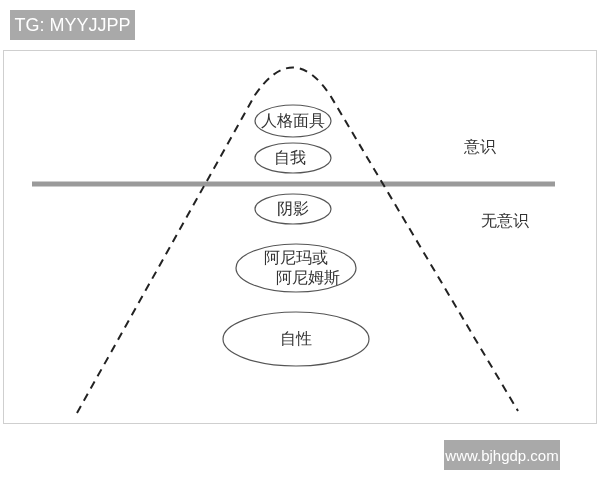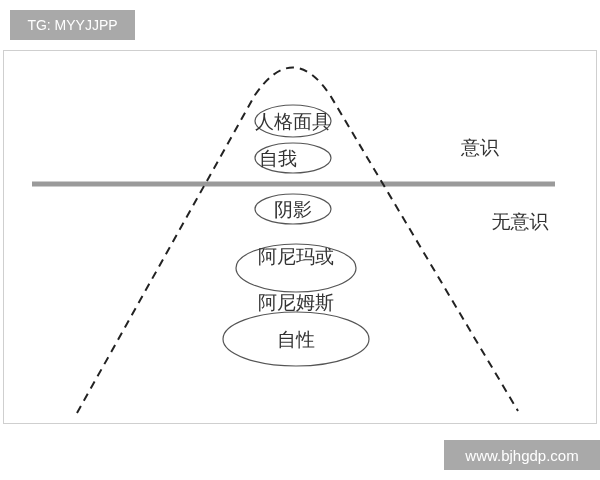--- a/index.html
+++ b/index.html
@@ -1,26 +1,26 @@
 <!DOCTYPE html>
 <html><head>
   <meta charset="utf-8">
   <style>
     html, body { margin:0; padding:0; }
     body { width:600px; height:480px; background:#ffffff; position:relative; overflow:hidden;
            font-family:"DejaVu Serif","Liberation Serif",serif; }
     .badge { position:absolute; background:#a9a9a9; color:#ffffff;
-             font-family:"Liberation Sans","DejaVu Sans",sans-serif; font-size:14px;
+             font-family:"Liberation Sans","DejaVu Sans",sans-serif; font-size:18px;
              display:flex; align-items:center; justify-content:center; }
     .badge-tl { left:10px; top:10px; width:125px; height:30px; }
-    .badge-br { left:444px; top:440px; width:156px; height:30px; font-size:15px; }
+    .badge-br { left:444px; top:440px; width:116px; height:30px; font-size:15px; }
     .frame { position:absolute; left:3px; top:50px; width:592px; height:372px;
              border:1px solid #cfcfcf; box-sizing:content-box; }
     svg.diagram { position:absolute; left:0; top:0; }
-    .lbl { position:absolute; font-size:19px; color:#333; white-space:nowrap; text-align:center; line-height:20px; }
+    .lbl { position:absolute; font-size:16px; color:#333; white-space:nowrap; text-align:center; line-height:20px; }
   </style>
 </head>
 <body>
 
 <div class="badge badge-tl">
   <span>TG: MYYJJPP</span>
 </div>
 
 <div class="frame"></div>
 
@@ -31,24 +31,24 @@
   <path d="M77,413 L255,95 Q293,40 330,95 L518,411" fill="none" stroke="#222" stroke-width="2" stroke-dasharray="8,6"></path>
 
   <ellipse cx="293" cy="121" rx="38" ry="16" fill="none" stroke="#555" stroke-width="1.2"></ellipse>
   <ellipse cx="293" cy="158" rx="38" ry="15" fill="none" stroke="#555" stroke-width="1.2"></ellipse>
   <ellipse cx="293" cy="209" rx="38" ry="15" fill="none" stroke="#555" stroke-width="1.2"></ellipse>
   <ellipse cx="296" cy="268" rx="60" ry="24" fill="none" stroke="#555" stroke-width="1.2"></ellipse>
   <ellipse cx="296" cy="339" rx="73" ry="27" fill="none" stroke="#555" stroke-width="1.2"></ellipse>
 </svg>
 
 <div class="lbl" style="left:255px; top:111px; width:76px;">人格面具</div>
-<div class="lbl" style="left:240px; top:148px; width:76px;">自我</div>
+<div class="lbl" style="left:252px; top:148px; width:76px;">自我</div>
 <div class="lbl" style="left:255px; top:199px; width:76px;text-align:center;">阴影</div>
-<div class="lbl" style="left:236px; top:248px; width:120px;font-family:Liberation Mono, monospace;">阿尼玛或</div>
-<div class="lbl" style="left:236px; top:268px; width:120px;margin-top:24px;">阿尼姆斯</div>
+<div class="lbl" style="left:236px; top:248px; width:120px;">阿尼玛或</div>
+<div class="lbl" style="left:248px; top:268px; width:120px;">阿尼姆斯</div>
 <div class="lbl" style="left:246px; top:329px; width:100px;text-align:center;">自性</div>
 
 <div class="lbl" style="left:450px; top:137px; width:60px;">意识</div>
-<div class="lbl" style="left:485px; top:211px; width:70px;">无意识</div>
+<div class="lbl" style="left:470px; top:211px; width:70px;">无意识</div>
 
 <div class="badge badge-br">
   <span>www.bjhgdp.com</span>
 </div>
 
 </body></html>

